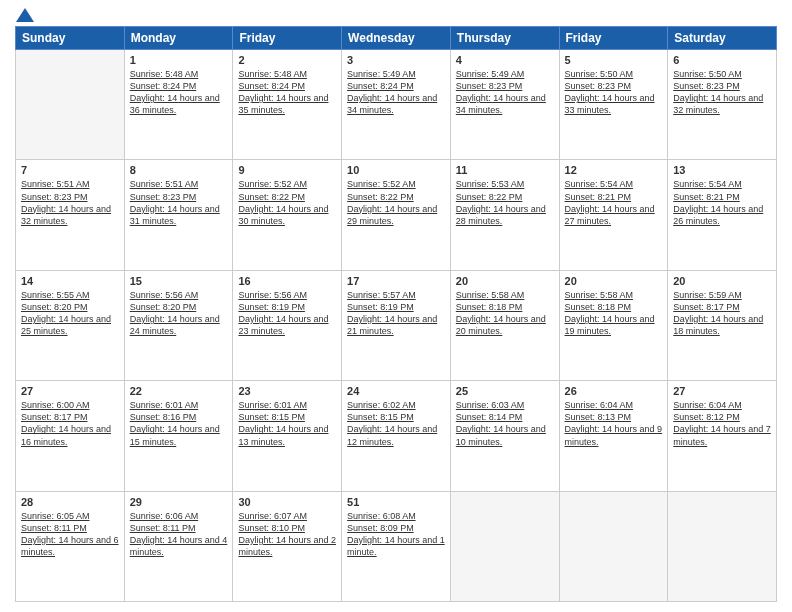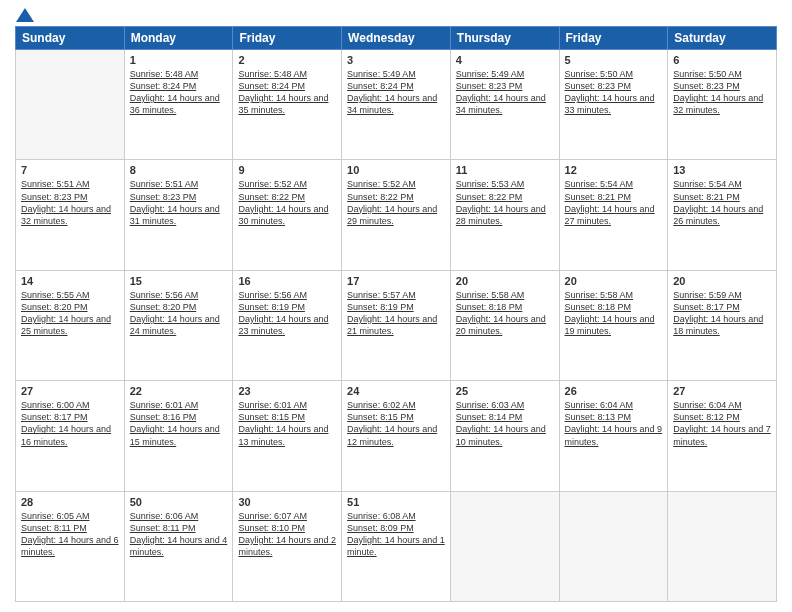--- a/index.html
+++ b/index.html
@@ -230,21 +230,21 @@
             <span class="day-number">27</span>
 <div class="day-info">Sunrise: 6:04 AM<br>Sunset: 8:12 PM<br>Daylight: 14 hours and 7 minutes.</div>
           </td>
         </tr>
         <tr>
           <td>
             <span class="day-number">28</span>
 <div class="day-info">Sunrise: 6:05 AM<br>Sunset: 8:11 PM<br>Daylight: 14 hours and 6 minutes.</div>
           </td>
           <td>
-            <span class="day-number">50</span>
+            <span class="day-number">29</span>
 <div class="day-info">Sunrise: 6:06 AM<br>Sunset: 8:11 PM<br>Daylight: 14 hours and 4 minutes.</div>
           </td>
           <td>
             <span class="day-number">30</span>
 <div class="day-info">Sunrise: 6:07 AM<br>Sunset: 8:10 PM<br>Daylight: 14 hours and 2 minutes.</div>
           </td>
           <td>
             <span class="day-number">51</span>
 <div class="day-info">Sunrise: 6:08 AM<br>Sunset: 8:09 PM<br>Daylight: 14 hours and 1 minute.</div>
           </td>

